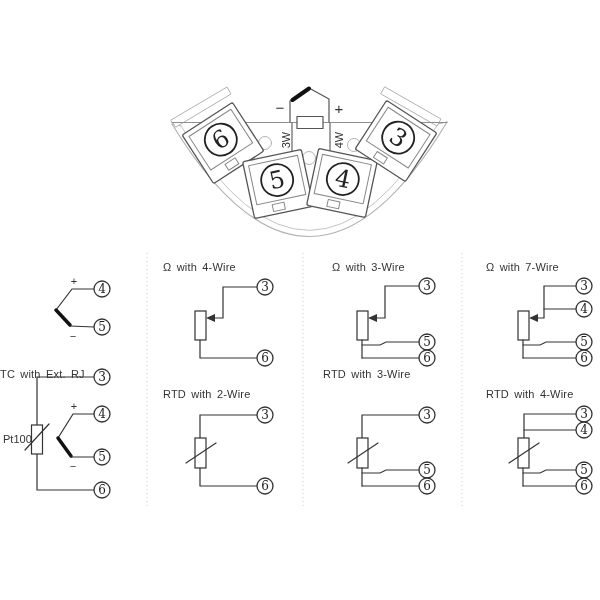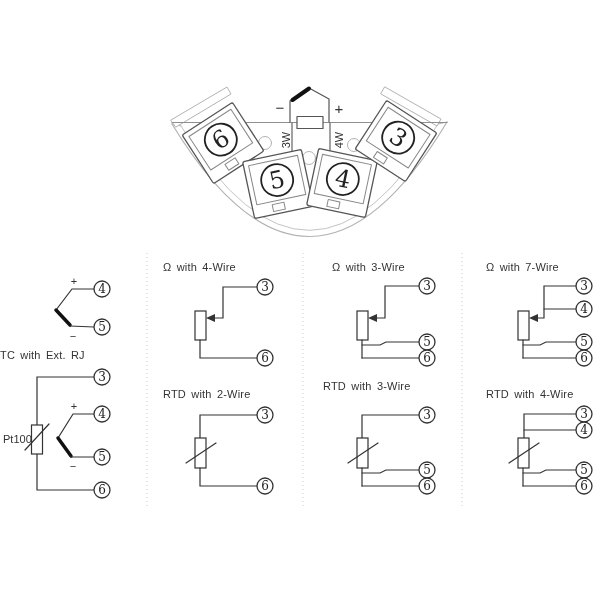--- a/index.html
+++ b/index.html
@@ -9,26 +9,26 @@
   .dtitle{position:absolute;font-size:11px;color:#333;white-space:nowrap;
           word-spacing:2px;letter-spacing:.2px;font-family:"Liberation Sans",sans-serif;}
   svg text{font-family:"DejaVu Serif","Liberation Serif",serif;fill:#222;}
   svg text.sans{font-family:"Liberation Sans",sans-serif;fill:#333;}
 </style>
 </head>
 <body>
 
 <div id="stage">
 
-  <div class="dtitle" style="left:0px;top:349px">TC with Ext. RJ</div>
+  <div class="dtitle" style="left:0px;top:368px">TC with Ext. RJ</div>
   <div class="dtitle" style="left:163px;top:261px">Ω with 4-Wire</div>
   <div class="dtitle" style="left:332px;top:261px">Ω with 3-Wire</div>
   <div class="dtitle" style="left:486px;top:261px">Ω with 7-Wire</div>
   <div class="dtitle" style="left:163px;top:388px">RTD with 2-Wire</div>
-  <div class="dtitle" style="left:323px;top:380px">RTD with 3-Wire</div>
+  <div class="dtitle" style="left:323px;top:368px">RTD with 3-Wire</div>
   <div class="dtitle" style="left:486px;top:388px">RTD with 4-Wire</div>
 
   <svg id="artwork" width="600" height="600" viewBox="0 0 600 600">
 
     <g stroke-linejoin="round" stroke-linecap="round">
 
       <path d="M 172,124 Q 310,350 447,122" fill="none" stroke="#b3b3b3" stroke-width="1.2"></path>
       <path d="M 181,126 Q 310,336 438,124" fill="none" stroke="#c4c4c4" stroke-width="1"></path>
       <line x1="172" y1="124" x2="181" y2="126" stroke="#b3b3b3" stroke-width="1"></line>
       <line x1="447" y1="122" x2="438" y2="124" stroke="#b3b3b3" stroke-width="1"></line>

